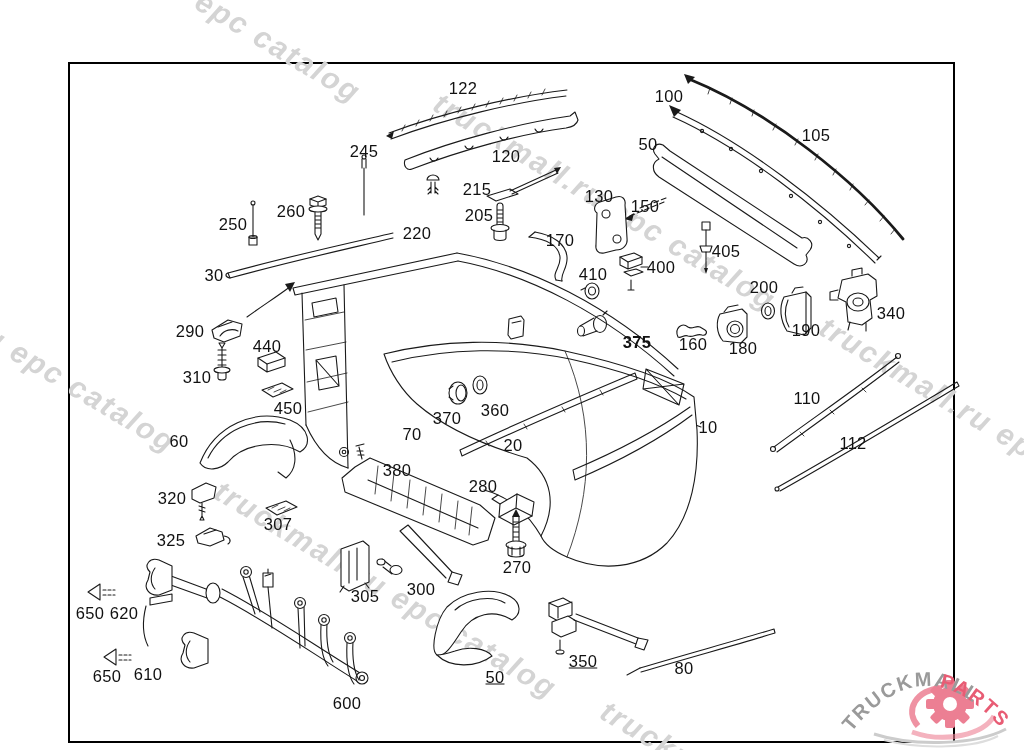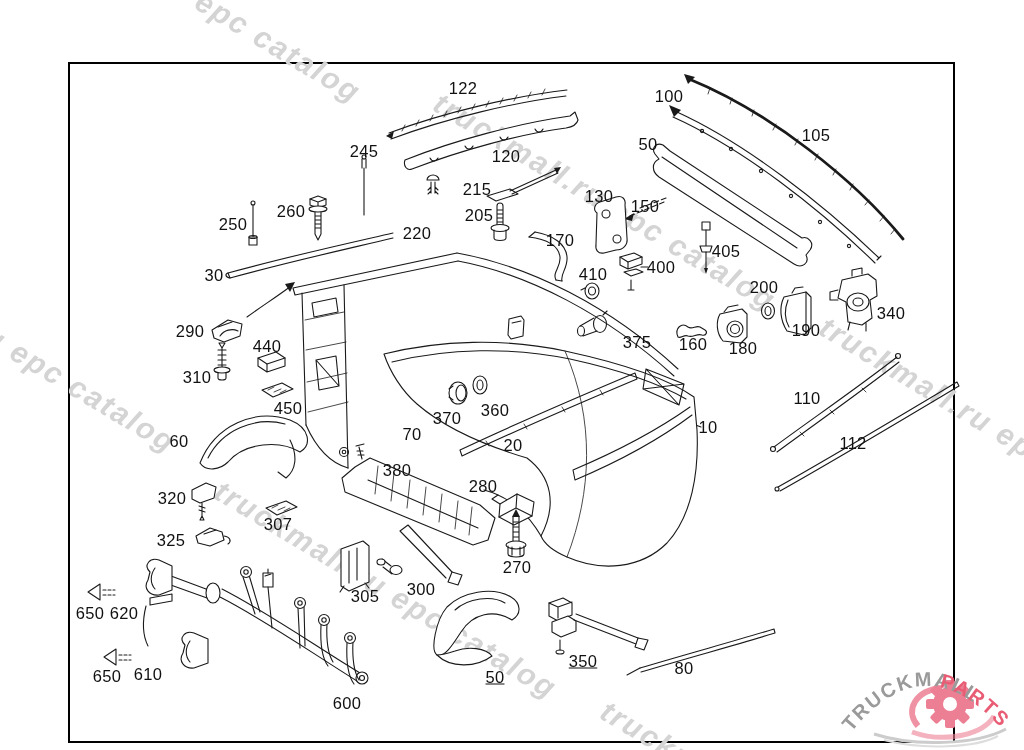--- a/index.html
+++ b/index.html
@@ -384,21 +384,21 @@
     <div class="part-label" style="left: 816px; top: 135px;">105</div>
     <div class="part-label" style="left: 599px; top: 196px;">130</div>
     <div class="part-label" style="left: 645px; top: 206px;">150</div>
     <div class="part-label" style="left: 560px; top: 240px;">170</div>
     <div class="part-label" style="left: 593px; top: 274px;">410</div>
     <div class="part-label" style="left: 661px; top: 267px;">400</div>
     <div class="part-label" style="left: 726px; top: 251px;">405</div>
     <div class="part-label" style="left: 764px; top: 287px;">200</div>
     <div class="part-label" style="left: 806px; top: 330px;">190</div>
     <div class="part-label" style="left: 891px; top: 313px;">340</div>
-    <div class="part-label" style="left: 637px; top: 342px;">375</div>
+    <div class="part-label" style="left: 637px; top: 342px; font-weight: bold;">375</div>
     <div class="part-label" style="left: 693px; top: 344px;">160</div>
     <div class="part-label" style="left: 743px; top: 348px;">180</div>
     <div class="part-label" style="left: 807px; top: 398px;">110</div>
     <div class="part-label" style="left: 708px; top: 427px;">10</div>
     <div class="part-label" style="left: 853px; top: 443px;">112</div>
     <div class="part-label" style="left: 190px; top: 331px;">290</div>
     <div class="part-label" style="left: 267px; top: 346px;">440</div>
     <div class="part-label" style="left: 197px; top: 377px;">310</div>
     <div class="part-label" style="left: 288px; top: 408px;">450</div>
     <div class="part-label" style="left: 179px; top: 441px;">60</div>

